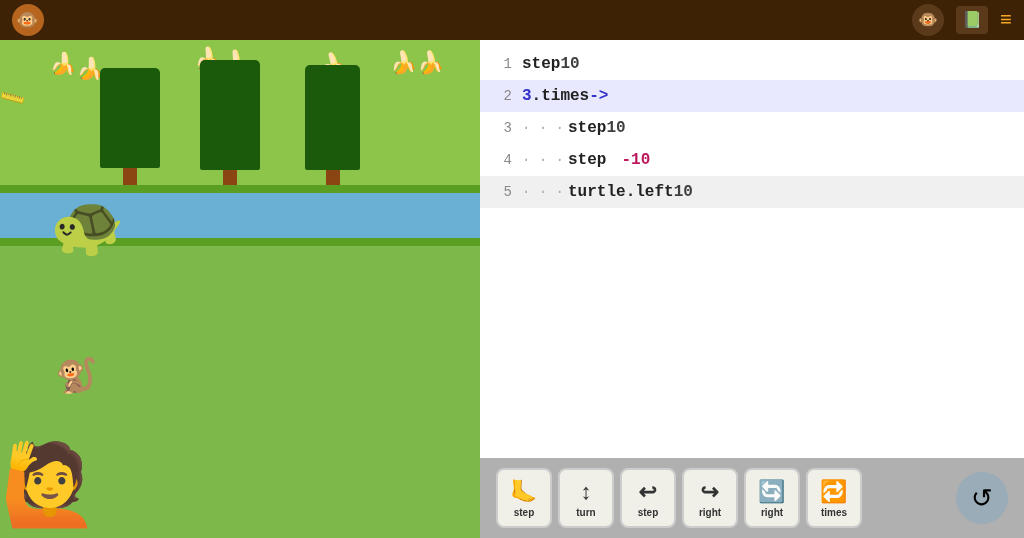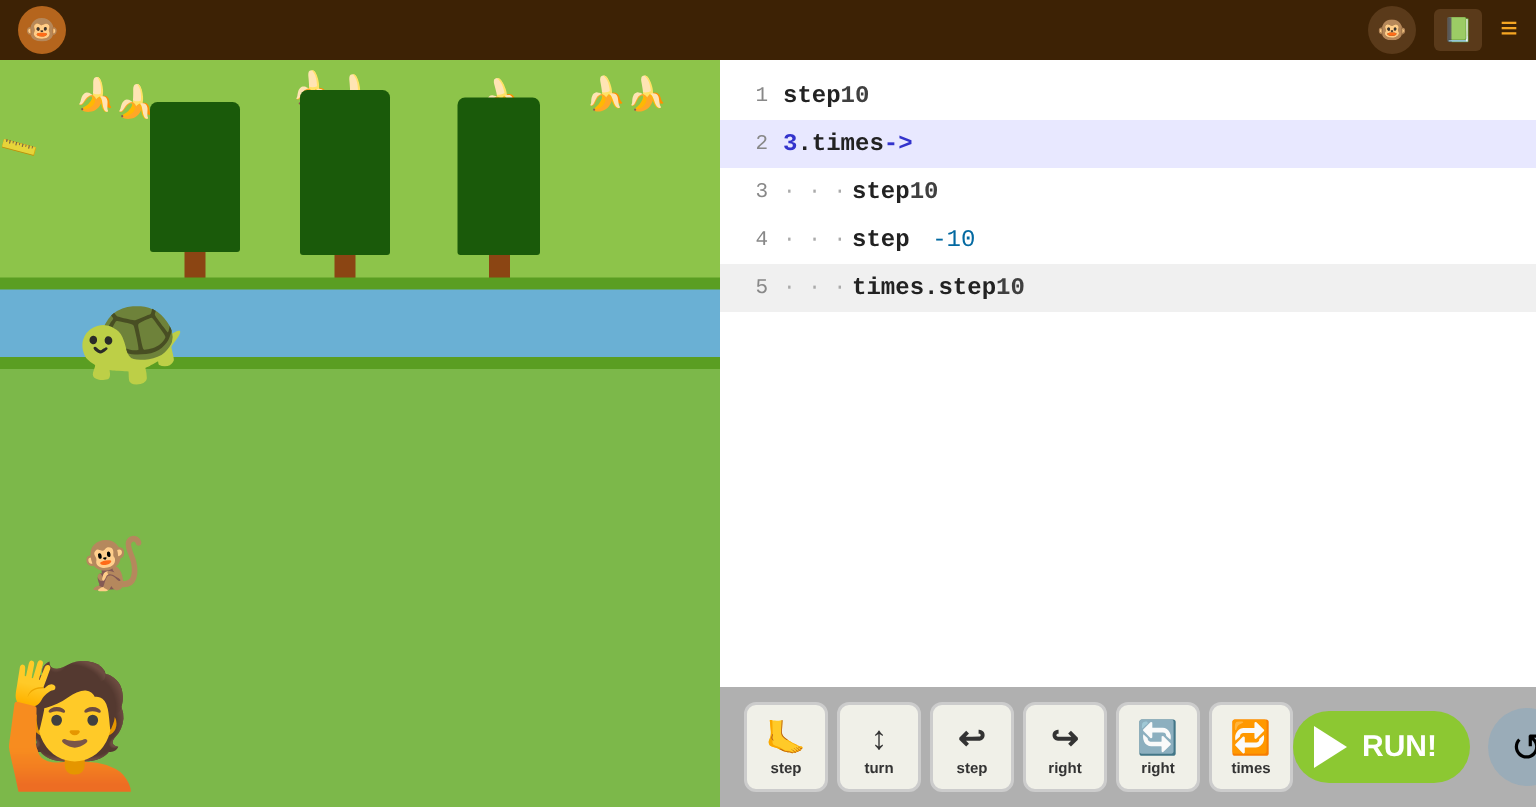--- a/index.html
+++ b/index.html
@@ -140,21 +140,21 @@
       flex-shrink: 0;
     }
     .line-dot {
       color: #aaa;
       margin-right: 4px;
       font-size: 14px;
     }
     .kw-black { color: #222; font-weight: bold; }
     .kw-blue { color: #3333cc; font-weight: bold; }
     .kw-num { color: #404040; font-weight: bold; }
-    .kw-neg { color: #0369a1; font-weight: normal; padding-left: 15px; }
+    .kw-neg { color: #be185d; font-weight: bold; padding-left: 15px; }
 
     
     #bottom-bar {
       height: 80px;
       background: #b0b0b0;
       display: flex;
       align-items: center;
       justify-content: space-between;
       padding: 0 16px;
     }
@@ -321,21 +321,21 @@
       <div class="code-line">
         <span class="line-num">4</span>
         <span class="line-dot">· · · </span>
         <span class="kw-black">step </span>
         <span class="kw-neg">-10</span>
       </div>
 
       <div class="code-line" style="background:#f0f0f0;">
         <span class="line-num">5</span>
         <span class="line-dot">· · · </span>
-        <span class="kw-black">times.step </span>
+        <span class="kw-black">turtle.left </span>
         <span class="kw-num">10</span>
       </div>
 
     </div>
 
     <div id="bottom-bar">
 
       <div id="code-buttons">
         <button class="code-btn">
           <span class="code-btn-icon">🦶</span>
@@ -357,24 +357,20 @@
           <span class="code-btn-icon">🔄</span>
           <span>right</span>
         </button>
         <button class="code-btn">
           <span class="code-btn-icon">🔁</span>
           <span>times</span>
         </button>
       </div>
 
       <div id="run-area">
-        <button id="run-button">
-          <div class="run-play-icon"></div>
-          <span>RUN!</span>
-        </button>
         <button class="action-btn-circle reset-btn">
           <span>↺</span>
         </button>
 
       </div>
 
     </div>
   </div>
 
 </div>

